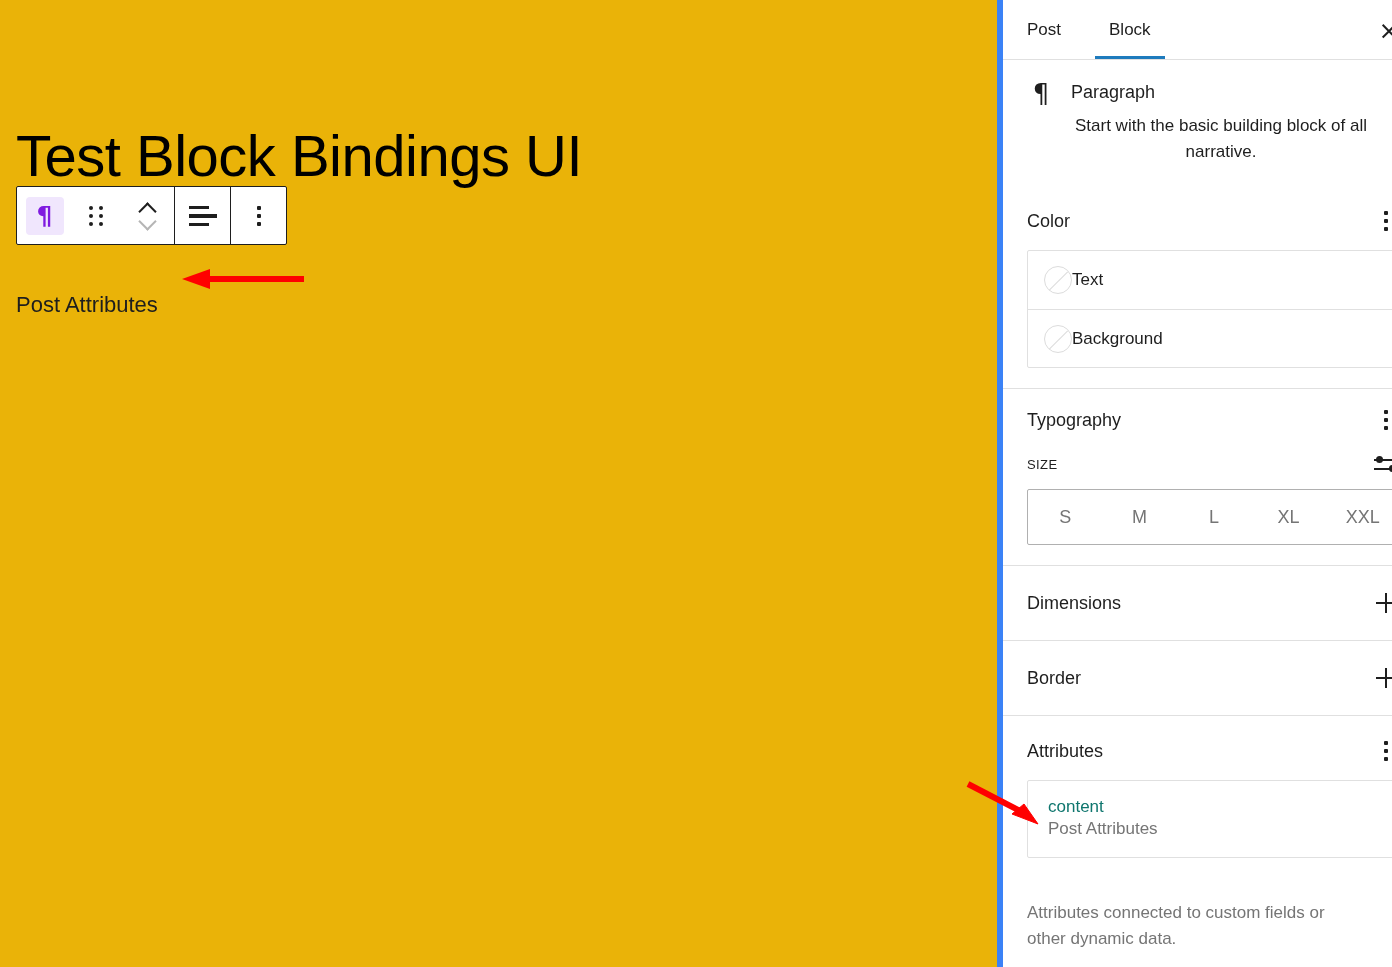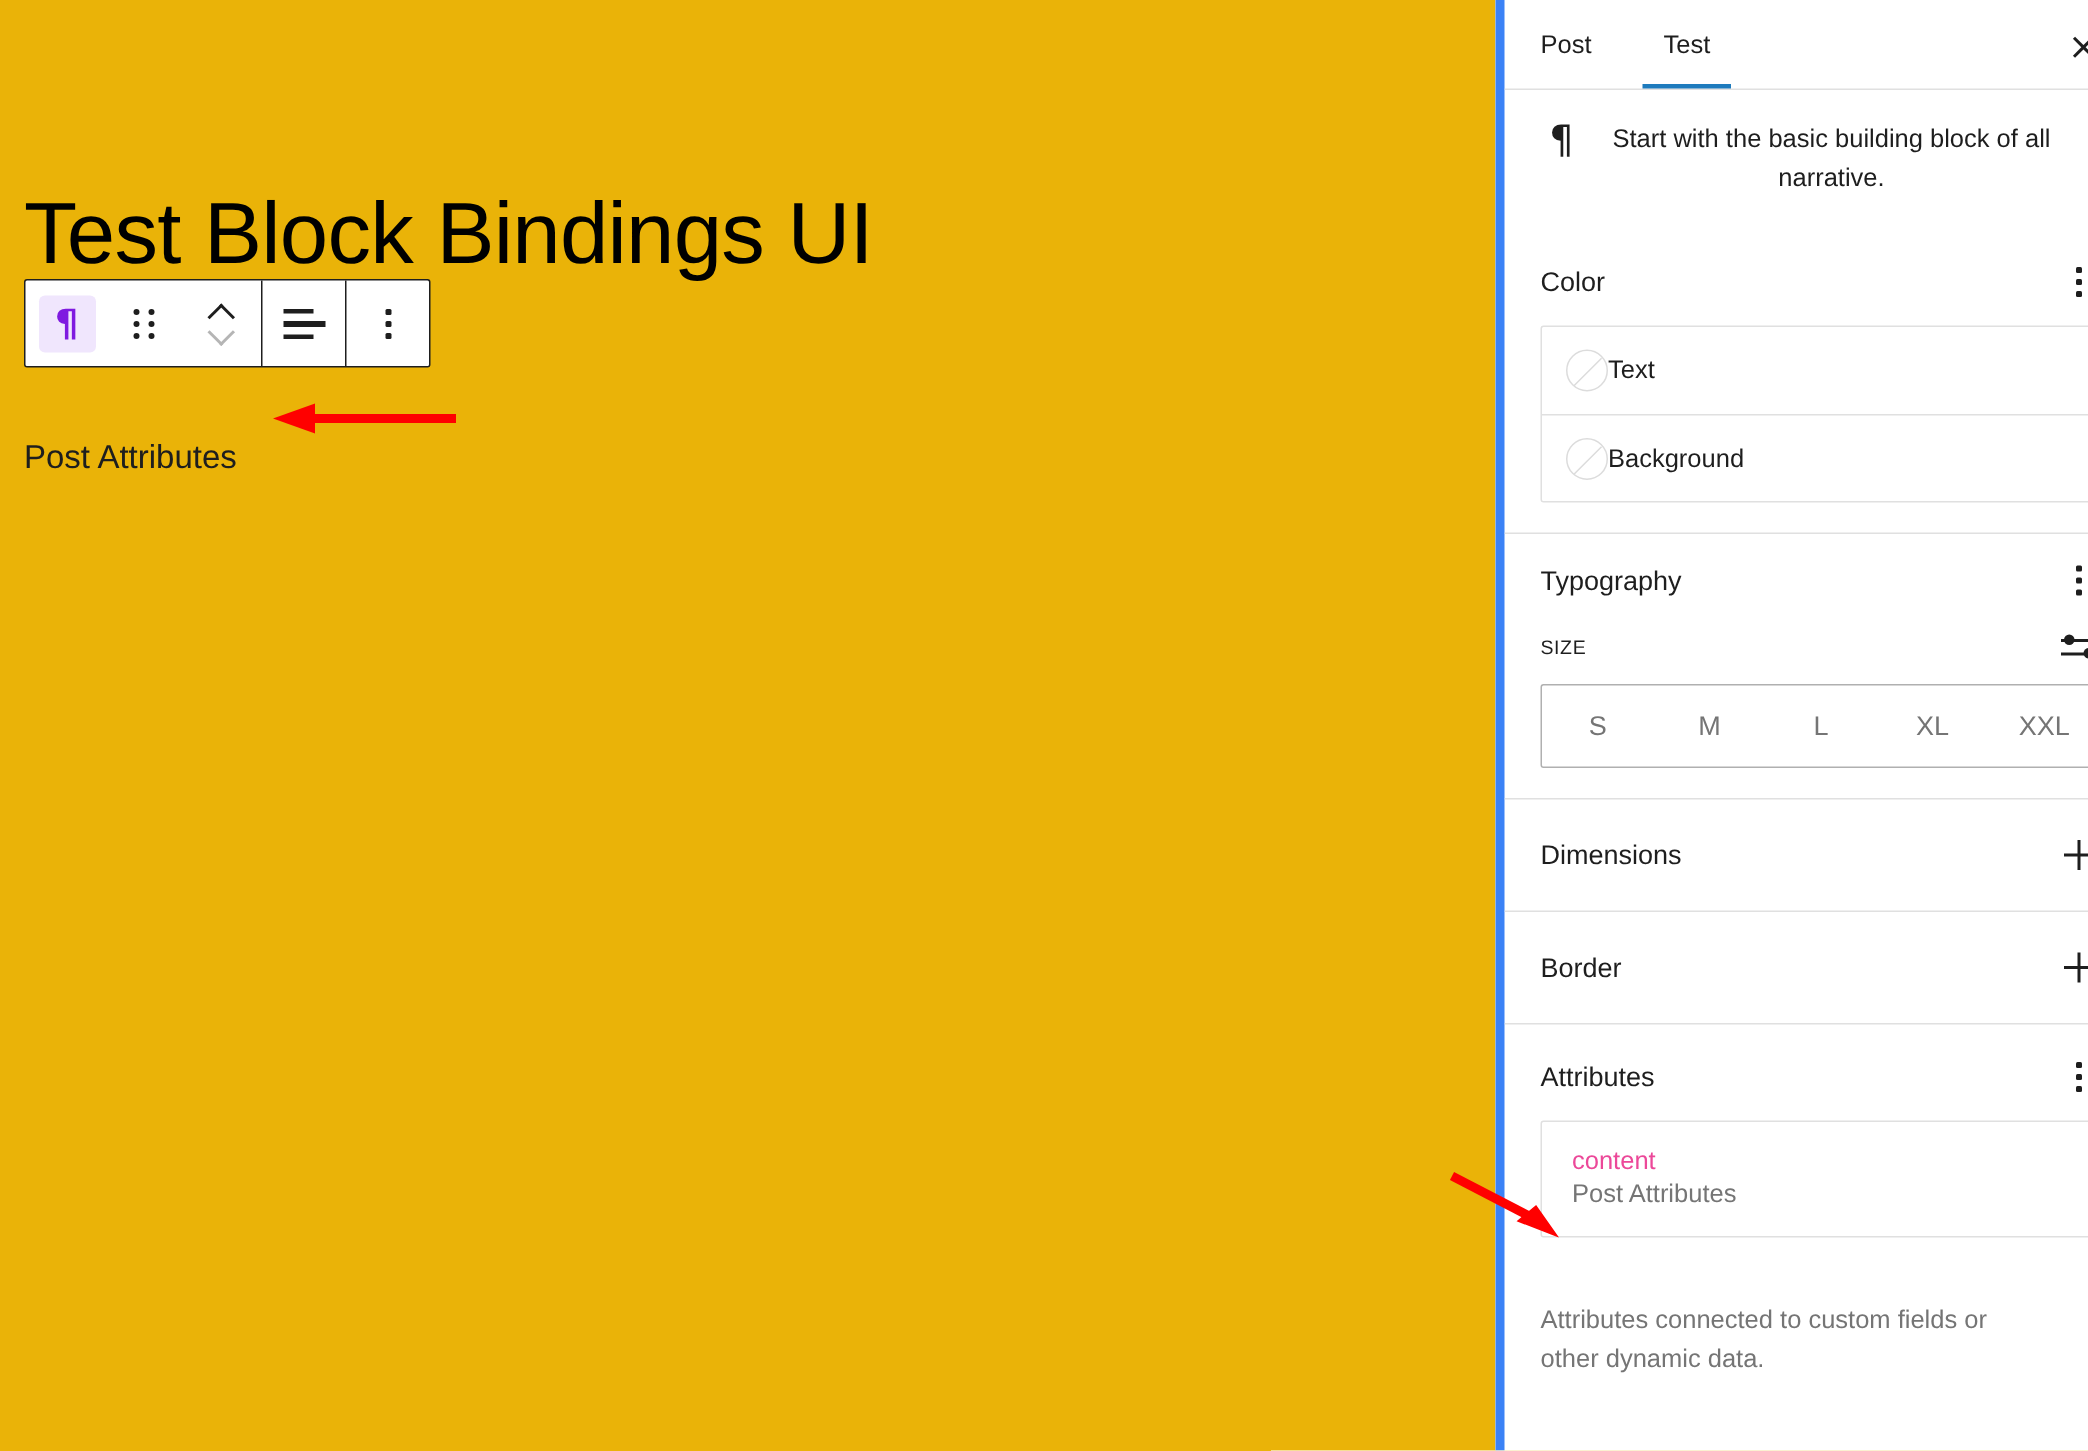--- a/index.html
+++ b/index.html
@@ -212,21 +212,21 @@
   .collapsed-section {
     display: flex; align-items: center; justify-content: space-between;
     padding: 22px 24px;
     border-bottom: 1px solid #e0e0e0;
     cursor: pointer;
   }
 
   
   #attributes-list { border: 1px solid #e0e0e0; border-radius: 2px; padding: 16px 20px 18px 20px; }
   .attr-row { cursor: pointer; }
-  .attr-key { font-size: 17px; color: #ec4899; margin-bottom: 2px; }
+  .attr-key { font-size: 17px; color: #0f766e; margin-bottom: 2px; }
   .attr-val { font-size: 17px; color: #757575; }
   #attributes-help {
     font-size: 17px; line-height: 1.55; color: #757575;
     padding: 22px 24px 0 24px;
     max-width: 370px;
   }
 </style>
 </head>
 <body>
 
@@ -290,27 +290,28 @@
         <polygon points="2,13 30,3 30,23"></polygon>
       </g>
     </svg>
 
   </div>
 
   <div id="sidebar">
 
     <div id="sidebar-tabs">
       <button class="tab">Post</button>
-      <button class="tab active">Test</button>
+      <button class="tab active">Block</button>
       <button id="close-panel-btn">×</button>
     </div>
 
     <div id="block-card">
       <div id="block-card-icon">¶</div>
       <div>
+        <div id="block-card-title">Paragraph</div>
         <div id="block-card-desc">Start with the basic building block of all narrative.</div>
       </div>
     </div>
 
     <div class="section">
       <div class="section-head">
         <span class="section-title">Color</span>
         <button class="head-btn">
           <span class="vdots">
               <i></i>

